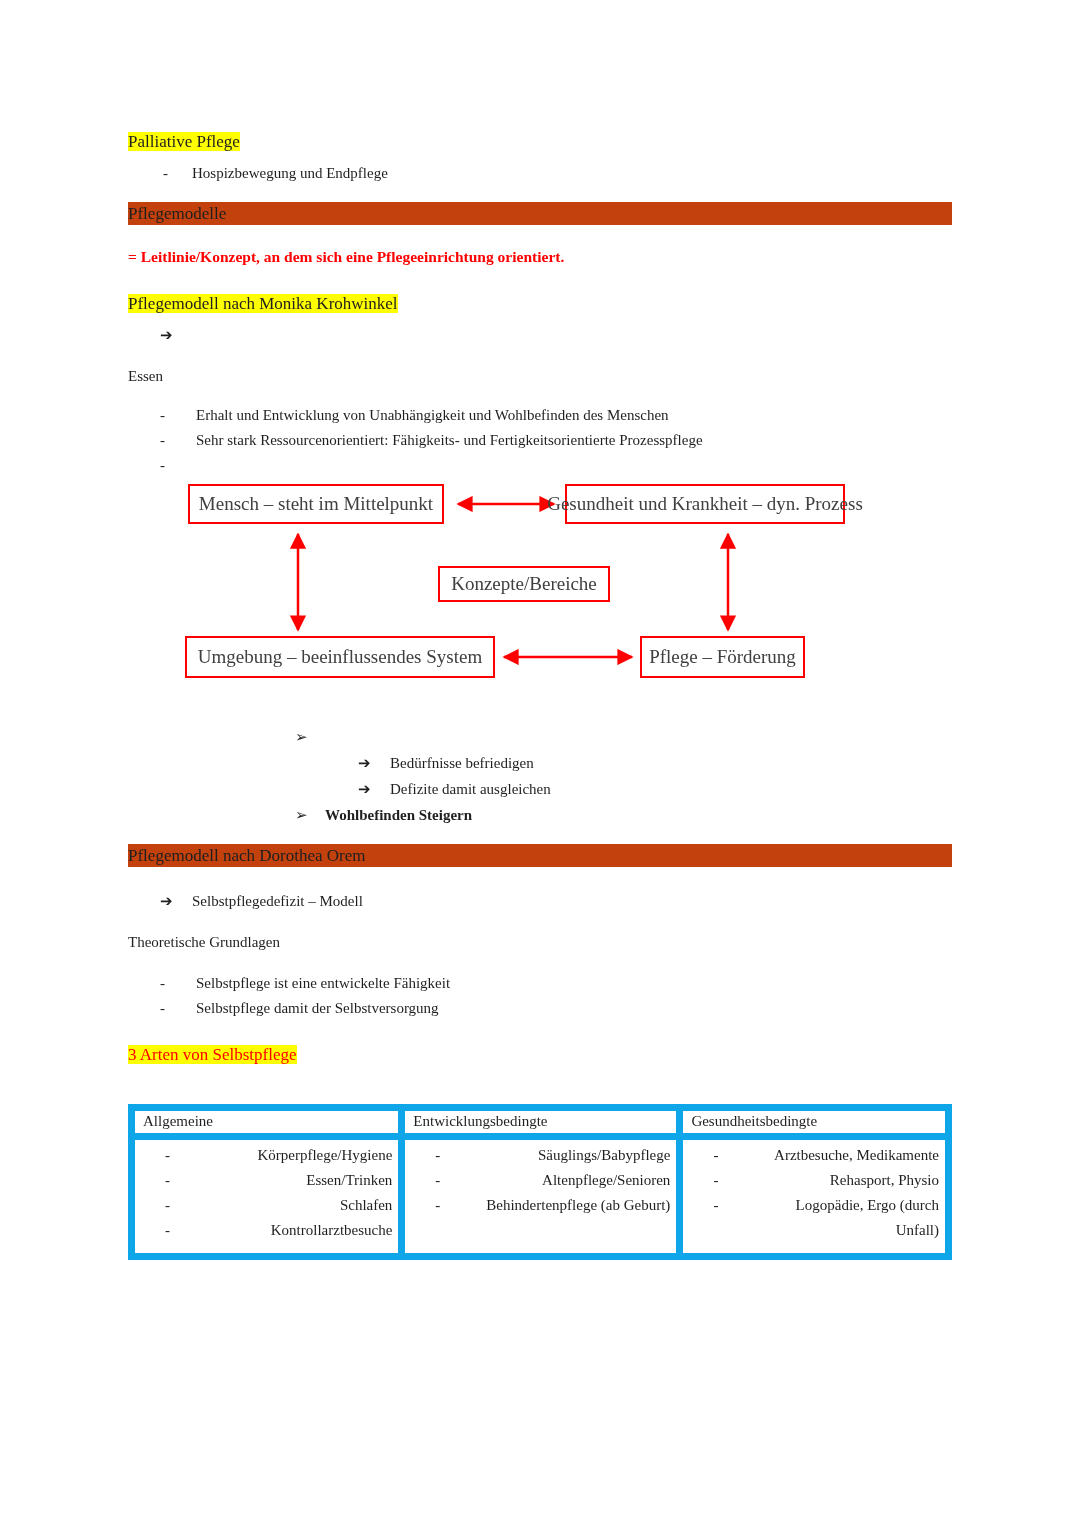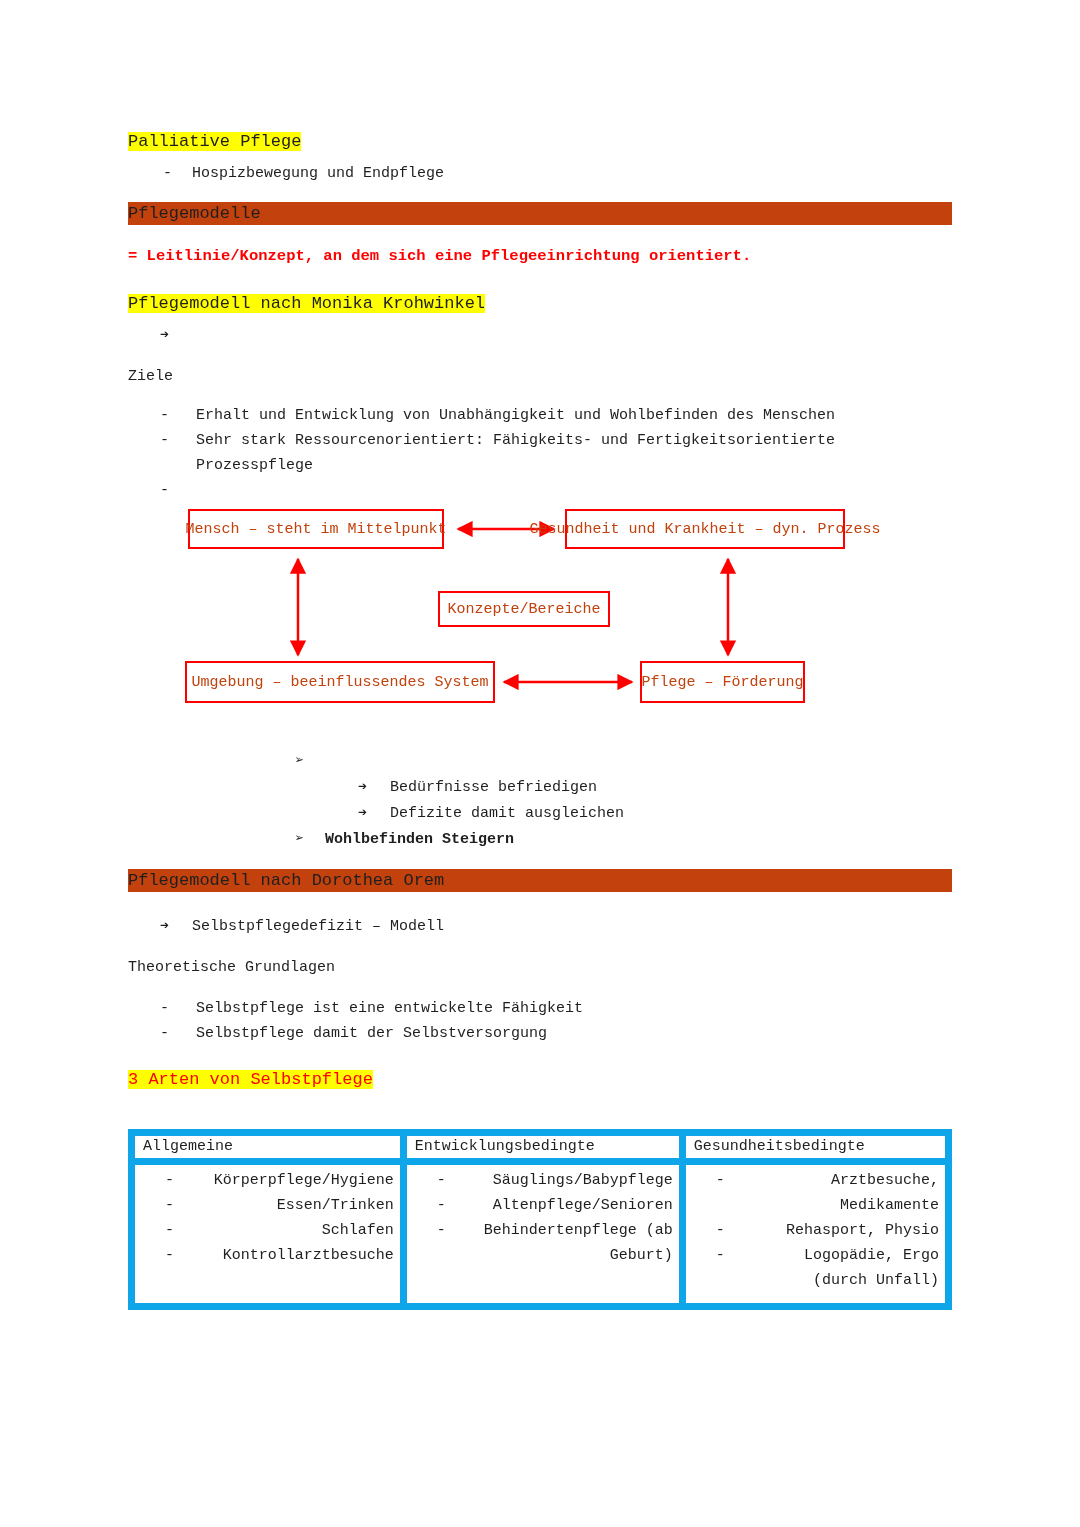--- a/index.html
+++ b/index.html
@@ -1,19 +1,19 @@
 <!DOCTYPE html>
 <html><head>
 <meta charset="utf-8">
 <style>
   * { margin:0; padding:0; box-sizing:border-box; }
   html,body { background:#ffffff; }
   .page {
     width:1080px; height:1527px; background:#ffffff; position:relative; overflow:hidden;
-    font-family:Liberation Mono, monospace; color:#1f1f1f;
+    font-family:Liberation Serif, serif; color:#1f1f1f;
     padding:130px 128px 15px 128px;
     border-radius:25px;
   }
   .h-inline { font-size:17px; line-height:23px; }
   .hl { background:#ffff00; }
   .h-bar { display:block; width:100%; background:#c2410c; font-size:17px; line-height:23px; }
   .red { color:#ff0000; }
   .bold { font-weight:bold; }
   .def-line { font-size:15.5px; line-height:23px; margin-top:20px; font-weight:bold; }
   .m8  { margin-top:8px; }
@@ -30,21 +30,21 @@
   .b-ziel { padding-left:32px; } .b-ziel .marker { width:36px; }
   .b-chev { padding-left:167px; line-height:26px; } .b-chev .marker { width:30px; }
   .b-arrow2 { padding-left:230px; line-height:26px; } .b-arrow2 .marker { width:32px; }
 
   
   .diagram { position:relative; width:824px; height:210px; margin-top:6px; }
   .diagram svg { position:absolute; left:0; top:0; }
   .dbox {
     position:absolute; border:2px solid #ff0000; background:#ffffff;
     display:flex; align-items:center; justify-content:center;
-    font-size:15px; white-space:nowrap; color:#c2410c;
+    font-size:19px; white-space:nowrap; color:#404040;
   }
   .dbox-mensch     { left:60px;  top:0;     width:256px; height:40px; }
   .dbox-gesundheit { left:437px; top:0;     width:280px; height:40px; }
   .dbox-konzepte   { left:310px; top:82px;  width:172px; height:36px; }
   .dbox-umgebung   { left:57px;  top:152px; width:310px; height:42px; }
   .dbox-pflege     { left:512px; top:152px; width:165px; height:42px; }
 
   
   .tbl { width:100%; border-collapse:collapse; margin-top:38px; font-size:15px; color:#1f1f1f; }
   .tbl th, .tbl td { border:7px solid #0ea5e9; }
@@ -70,21 +70,21 @@
   <div class="h-bar m16">Pflegemodelle</div>
 
   <div class="def-line red">= Leitlinie/Konzept, an dem sich eine Pflegeeinrichtung orientiert.</div>
 
   <div class="h-inline m58"><span class="hl">Pflegemodell nach Monika Krohwinkel</span></div>
 
   <div class="bullet b-arrow m8">
     <span class="marker">➔</span>
   </div>
 
-  <div class="body-text m16">Ziele</div>
+  <div class="body-text m16">Essen</div>
 
   <div class="m14">
     <div class="bullet b-ziel">
       <span class="marker">-</span>
       <span class="text">Erhalt und Entwicklung von Unabhängigkeit und Wohlbefinden des Menschen</span>
     </div>
     <div class="bullet b-ziel">
       <span class="marker">-</span>
       <span class="text">Sehr stark Ressourcenorientiert: Fähigkeits- und Fertigkeitsorientierte Prozesspflege</span>
     </div>

